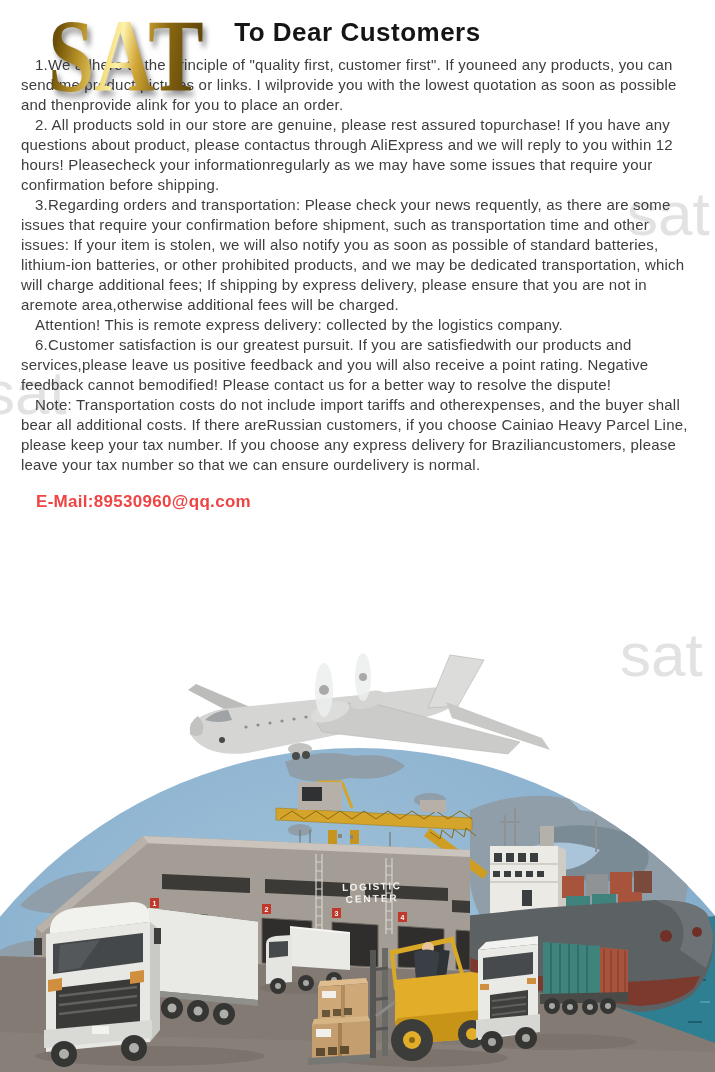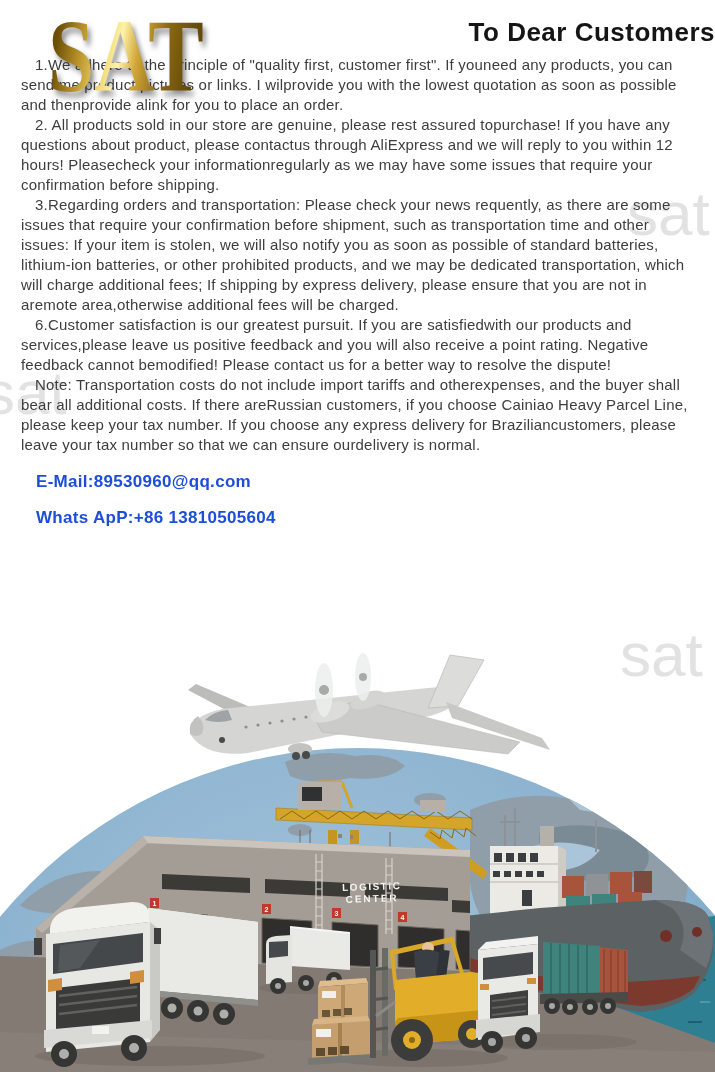--- a/index.html
+++ b/index.html
@@ -13,26 +13,26 @@
   .wm3{left:620px;top:624px;}
   
   .brand{position:absolute;left:48px;top:8px;z-index:3;margin:0;
          font-family:"Liberation Serif",serif;font-weight:700;font-size:104px;line-height:.92;
          transform:scaleX(.8);transform-origin:left top;color:#c9a22e;
          filter:drop-shadow(4px 5px 3px rgba(50,50,50,.55));}
   @supports (-webkit-background-clip:text){
     .brand{background:linear-gradient(102deg,#6b4f08 8%,#b68f26 22%,#f3dc78 38%,#fdf2aa 46%,#d3a83a 56%,#8a6812 72%,#63490a 90%);
            -webkit-background-clip:text;background-clip:text;color:transparent;}
   }
-  .title{position:relative;z-index:2;margin:0;padding-top:17px;text-align:right;
+  .title{position:relative;z-index:2;margin:0;padding-top:17px;text-align:center;
          font-size:26px;font-weight:700;color:#151515;letter-spacing:.5px;}
   .notice{position:relative;z-index:1;margin:7px 21px 0 21px;color:var(--text-color,#3d3d3d);
           font-size:15px;line-height:20px;letter-spacing:.2px;}
   .notice p{margin:0;text-indent:14px;}
-  .contact{position:relative;z-index:2;margin:17px 0 0 36px;font-weight:700;font-size:17px;color:#1d4ed8;}
+  .contact{position:relative;z-index:2;margin:17px 0 0 36px;font-weight:700;font-size:17px;color:#ef4444;}
   .contact .line{margin:0 0 16px 0;letter-spacing:.3px;}
   .illustration{position:absolute;left:0;top:650px;width:715px;height:422px;z-index:1;}
   svg text{font-family:"Liberation Sans",sans-serif;}
   .ocean{fill:url(#gOcean);}
   .land{fill:var(--globe-land,#8f9ea8);}
   .land2{fill:#aac5d9;}
   .seafill{fill:var(--sea,#2e7f92);}
   .groundfill{fill:var(--ground,#837a74);}
   .wallfill{fill:var(--warehouse-wall,#a49d95);}
   .cranefill{fill:var(--crane-yellow,#d5a42a);}
@@ -54,27 +54,27 @@
   <div class="wm wm3">sat</div>
 
   <div class="brand">SAT</div>
 
   <h1 class="title">To Dear Customers</h1>
 
   <div class="notice">
     <p>1.We adhere to the principle of "quality first, customer first". If youneed any products, you can send me product pictures or links. I wilprovide you with the lowest quotation as soon as possible and thenprovide alink for you to place an order.</p>
     <p>2. All products sold in our store are genuine, please rest assured topurchase! If you have any questions about product, please contactus through AliExpress and we will reply to you within 12 hours! Pleasecheck your informationregularly as we may have some issues that require your confirmation before shipping.</p>
     <p>3.Regarding orders and transportation: Please check your news requently, as there are some issues that require your confirmation before shipment, such as transportation time and other issues: If your item is stolen, we will also notify you as soon as possible of standard batteries, lithium-ion batteries, or other prohibited products, and we may be dedicated transportation, which will charge additional fees;  If shipping by express delivery, please ensure that you are not in aremote area,otherwise additional fees will be charged.</p>
+    <p>Attention! This is remote express delivery: collected by the logistics company.</p>
     <p>6.Customer satisfaction is our greatest pursuit. If you are satisfiedwith our products and services,please leave us positive feedback and you will also receive a point rating. Negative feedback cannot bemodified! Please contact us for a better way to resolve the dispute!</p>
     <p>Note: Transportation costs do not include import tariffs and otherexpenses, and the buyer shall bear all additional costs. If there areRussian customers, if you choose Cainiao Heavy Parcel Line, please keep your tax number. If you choose any express delivery for Braziliancustomers, please leave your tax number so that we can ensure ourdelivery is normal.</p>
   </div>
 
   <div class="contact">
     <p class="line">E-Mail:89530960@qq.com</p>
-    <p class="line">Whats ApP:+86 13810505604</p>
   </div>
 
   <svg class="illustration" viewBox="0 0 715 422">
     <defs>
       <radialGradient id="gOcean" cx="45%" cy="28%" r="80%">
         <stop offset="0" stop-color="#a8c6dc"></stop>
         <stop offset="0.55" stop-color="#85aecd"></stop>
         <stop offset="1" stop-color="#6b9abe"></stop>
       </radialGradient>
       <clipPath id="gc">

